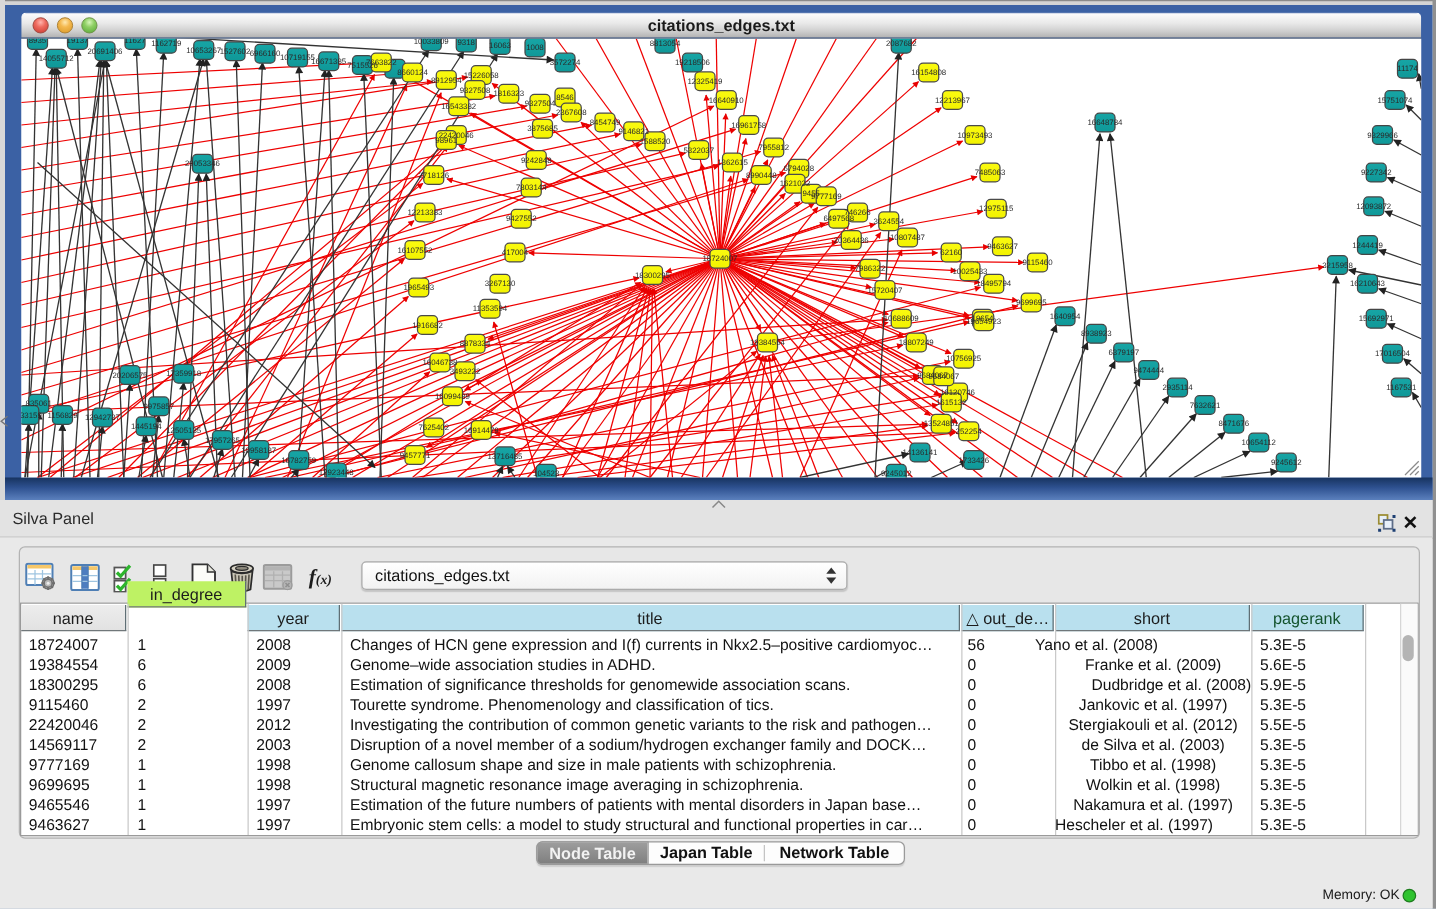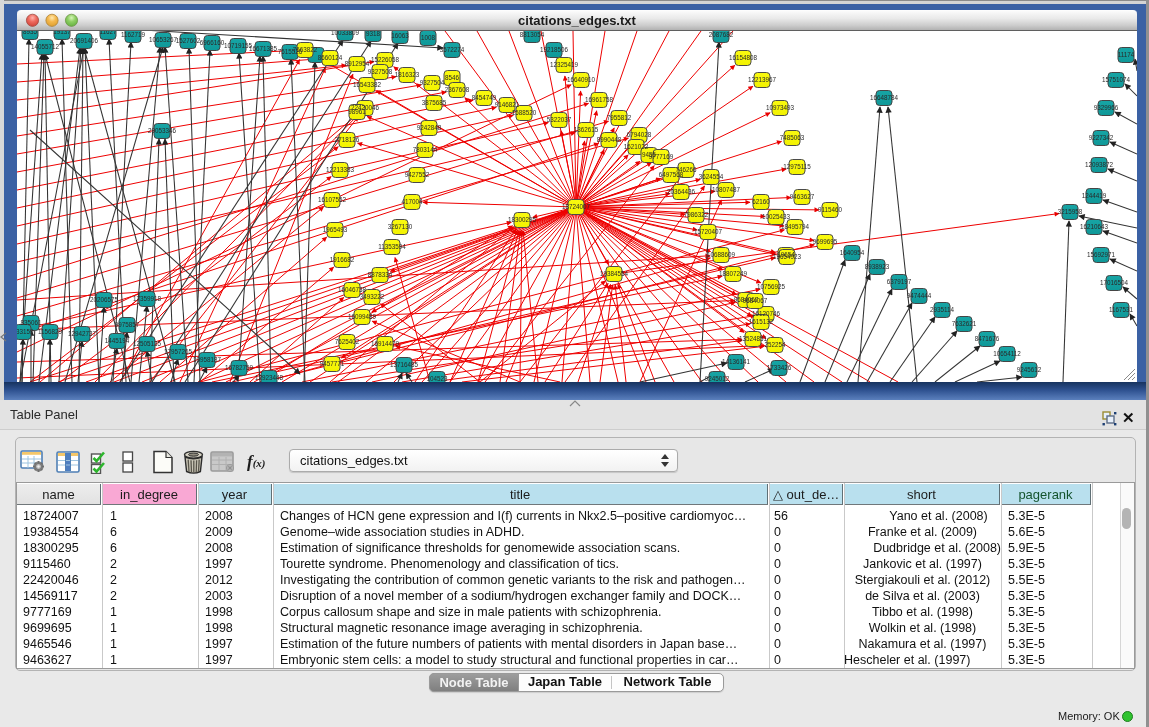--- a/index.html
+++ b/index.html
@@ -572,21 +572,21 @@
       <text x="576" y="209.2">18724007</text>
     </g>
     <g stroke="#8a8a8a" stroke-width="1">
       <line x1="1124" y1="380" x2="1135" y2="369"></line>
       <line x1="1128" y1="380" x2="1135" y2="373"></line>
       <line x1="1132" y1="380" x2="1135" y2="377"></line>
     </g>
   </svg>
 
 <div style="position:absolute;left:0;top:400px;width:1146px;height:30px;background:#e3e3e3;border-bottom:1px solid #cdcdcd"></div>
-<div style="position:absolute;left:10px;top:400px;height:30px;line-height:30px;font-size:13px;color:#2a2a2a">Table Panel</div>
+<div style="position:absolute;left:10px;top:400px;height:30px;line-height:30px;font-size:13px;color:#2a2a2a">Silva Panel</div>
 <svg style="position:absolute;left:1102px;top:411px" width="15" height="15" viewBox="0 0 15 15">
 <rect x="1" y="1" width="7" height="7" fill="#e8f0fa" stroke="#9b8c33" stroke-width="1.4"></rect>
 <rect x="5" y="5" width="7" height="7" fill="#e8f0fa" stroke="#5d6d88" stroke-width="1.4"></rect>
 <rect x="12" y="1" width="2.4" height="2.4" fill="#1d3f73"></rect>
     <rect x="0.5" y="12" width="2.4" height="2.4" fill="#1d3f73"></rect>
     <rect x="12" y="12" width="2.4" height="2.4" fill="#1d3f73"></rect>
 </svg>
 <div style="position:absolute;left:1122px;top:409px;font-size:15px;font-weight:bold;color:#111">✕</div>
 <div style="position:absolute;left:0;top:431px;width:1146px;height:296px;background:#e9e9e9"></div>
 <div style="position:absolute;left:15px;top:437px;width:1121px;height:234px;background:#e7e7e7;border:1px solid #b3b3b3;border-radius:5px"></div>
@@ -665,39 +665,39 @@
 
 <div style="position:absolute;left:289px;top:449px;width:389px;height:23px;background:linear-gradient(#ffffff,#f2f2f2);border:1px solid #ababab;border-radius:4px;box-shadow:0 1px 1px rgba(0,0,0,0.15)"></div>
 <div style="position:absolute;left:300px;top:449px;height:23px;line-height:23px;font-size:13px;color:#111">citations_edges.txt</div>
 <svg style="position:absolute;left:659px;top:453px" width="12" height="15" viewBox="0 0 12 15">
 <path d="M6 1 L10 6 L2 6 Z" fill="#333"></path>
     <path d="M6 14 L10 9 L2 9 Z" fill="#333"></path>
   </svg>
 
 <div style="position:absolute;left:16px;top:482px;width:1119px;height:187px;background:#fff;border:1px solid #9a9a9a"></div>
 <div style="position:absolute;left:17px;top:484px;width:84px;height:21px;background:linear-gradient(#ededed,#e2e2e2);border-right:1px solid #5f6f75;border-bottom:1px solid #70777a;text-align:center;font-size:13px;line-height:21px;color:#1c1c1c">name</div>
-<div style="position:absolute;left:102px;top:484px;width:95px;height:21px;background:#f9a8d4;border-right:1px solid #5f6f75;border-bottom:1px solid #70777a;text-align:center;font-size:13px;line-height:21px;color:#1c1c1c">in_degree</div>
+<div style="position:absolute;left:102px;top:465px;width:95px;height:21px;background:#bef264;border-right:1px solid #5f6f75;border-bottom:1px solid #70777a;text-align:center;font-size:13px;line-height:21px;color:#1c1c1c">in_degree</div>
 <div style="position:absolute;left:198px;top:484px;width:74px;height:21px;background:#b9e0ee;border-right:1px solid #5f6f75;border-bottom:1px solid #70777a;text-align:center;font-size:13px;line-height:21px;color:#1c1c1c">year</div>
 <div style="position:absolute;left:273px;top:484px;width:495px;height:21px;background:#b9e0ee;border-right:1px solid #5f6f75;border-bottom:1px solid #70777a;text-align:center;font-size:13px;line-height:21px;color:#1c1c1c">title</div>
 <div style="position:absolute;left:769px;top:484px;width:74px;height:21px;background:#b9e0ee;border-right:1px solid #5f6f75;border-bottom:1px solid #70777a;text-align:left;padding-left:4px;font-size:13px;line-height:21px;color:#1c1c1c">△ out_de…</div>
 <div style="position:absolute;left:844px;top:484px;width:156px;height:21px;background:#b9e0ee;border-right:1px solid #5f6f75;border-bottom:1px solid #70777a;text-align:center;font-size:13px;line-height:21px;color:#1c1c1c">short</div>
 <div style="position:absolute;left:1001px;top:484px;width:90px;height:21px;background:#b9e0ee;border-right:1px solid #5f6f75;border-bottom:1px solid #70777a;text-align:center;font-size:13px;line-height:21px;color:#14532d">pagerank</div>
 <div style="position:absolute;left:102px;top:483px;width:1px;height:185px;background:#c9c9c9"></div>
 <div style="position:absolute;left:198px;top:483px;width:1px;height:185px;background:#c9c9c9"></div>
 <div style="position:absolute;left:273px;top:483px;width:1px;height:185px;background:#c9c9c9"></div>
 <div style="position:absolute;left:769px;top:483px;width:1px;height:185px;background:#c9c9c9"></div>
 <div style="position:absolute;left:844px;top:483px;width:1px;height:185px;background:#c9c9c9"></div>
 <div style="position:absolute;left:1001px;top:483px;width:1px;height:185px;background:#c9c9c9"></div>
 <div style="position:absolute;left:1092px;top:483px;width:1px;height:185px;background:#c9c9c9"></div>
 <div style="position:absolute;left:23px;top:508px;width:80px" class="ct">18724007</div>
 <div style="position:absolute;left:110px;top:508px" class="ct">1</div>
 <div style="position:absolute;left:205px;top:508px" class="ct">2008</div>
 <div style="position:absolute;left:280px;top:508px;width:486px;overflow:hidden;white-space:nowrap" class="ct">Changes of HCN gene expression and I(f) currents in Nkx2.5–positive cardiomyoc…</div>
 <div style="position:absolute;left:774px;top:508px" class="ct">56</div>
-<div style="position:absolute;left:860px;top:508px;width:157px;text-align:center" class="ct">Yano et al. (2008)</div>
+<div style="position:absolute;left:828px;top:508px;width:157px;" class="ct">Yano et al. (2008)</div>
 <div style="position:absolute;left:1008px;top:508px" class="ct">5.3E-5</div>
 <div style="position:absolute;left:23px;top:524px;width:80px" class="ct">19384554</div>
 <div style="position:absolute;left:110px;top:524px" class="ct">6</div>
 <div style="position:absolute;left:205px;top:524px" class="ct">2009</div>
 <div style="position:absolute;left:280px;top:524px;width:486px;overflow:hidden;white-space:nowrap" class="ct">Genome–wide association studies in ADHD.</div>
 <div style="position:absolute;left:774px;top:524px" class="ct">0</div>
 <div style="position:absolute;left:844px;top:524px;width:157px;text-align:center" class="ct">Franke et al. (2009)</div>
 <div style="position:absolute;left:1008px;top:524px" class="ct">5.6E-5</div>
 <div style="position:absolute;left:23px;top:540px;width:80px" class="ct">18300295</div>
 <div style="position:absolute;left:110px;top:540px" class="ct">6</div>
@@ -723,21 +723,21 @@
 <div style="position:absolute;left:23px;top:588px;width:80px" class="ct">14569117</div>
 <div style="position:absolute;left:110px;top:588px" class="ct">2</div>
 <div style="position:absolute;left:205px;top:588px" class="ct">2003</div>
 <div style="position:absolute;left:280px;top:588px;width:486px;overflow:hidden;white-space:nowrap" class="ct">Disruption of a novel member of a sodium/hydrogen exchanger family and DOCK…</div>
 <div style="position:absolute;left:774px;top:588px" class="ct">0</div>
 <div style="position:absolute;left:844px;top:588px;width:157px;text-align:center" class="ct">de Silva et al. (2003)</div>
 <div style="position:absolute;left:1008px;top:588px" class="ct">5.3E-5</div>
 <div style="position:absolute;left:23px;top:604px;width:80px" class="ct">9777169</div>
 <div style="position:absolute;left:110px;top:604px" class="ct">1</div>
 <div style="position:absolute;left:205px;top:604px" class="ct">1998</div>
-<div style="position:absolute;left:280px;top:604px;width:486px;overflow:hidden;white-space:nowrap" class="ct">Corpus callosum shape and size in male patients with schizophrenia.</div>
+<div style="position:absolute;left:280px;top:604px;width:486px;overflow:hidden;white-space:nowrap" class="ct">Genome callosum shape and size in male patients with schizophrenia.</div>
 <div style="position:absolute;left:774px;top:604px" class="ct">0</div>
 <div style="position:absolute;left:844px;top:604px;width:157px;text-align:center" class="ct">Tibbo et al. (1998)</div>
 <div style="position:absolute;left:1008px;top:604px" class="ct">5.3E-5</div>
 <div style="position:absolute;left:23px;top:620px;width:80px" class="ct">9699695</div>
 <div style="position:absolute;left:110px;top:620px" class="ct">1</div>
 <div style="position:absolute;left:205px;top:620px" class="ct">1998</div>
 <div style="position:absolute;left:280px;top:620px;width:486px;overflow:hidden;white-space:nowrap" class="ct">Structural magnetic resonance image averaging in schizophrenia.</div>
 <div style="position:absolute;left:774px;top:620px" class="ct">0</div>
 <div style="position:absolute;left:844px;top:620px;width:157px;text-align:center" class="ct">Wolkin et al. (1998)</div>
 <div style="position:absolute;left:1008px;top:620px" class="ct">5.3E-5</div>

